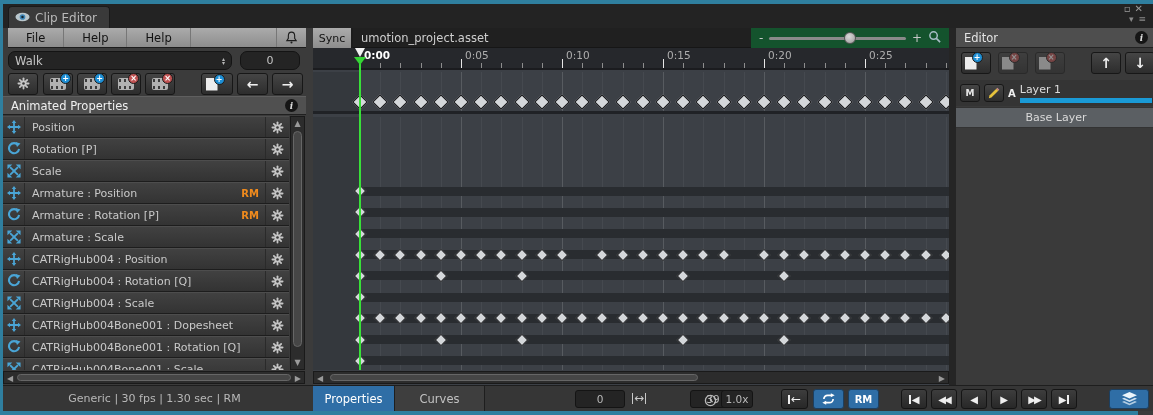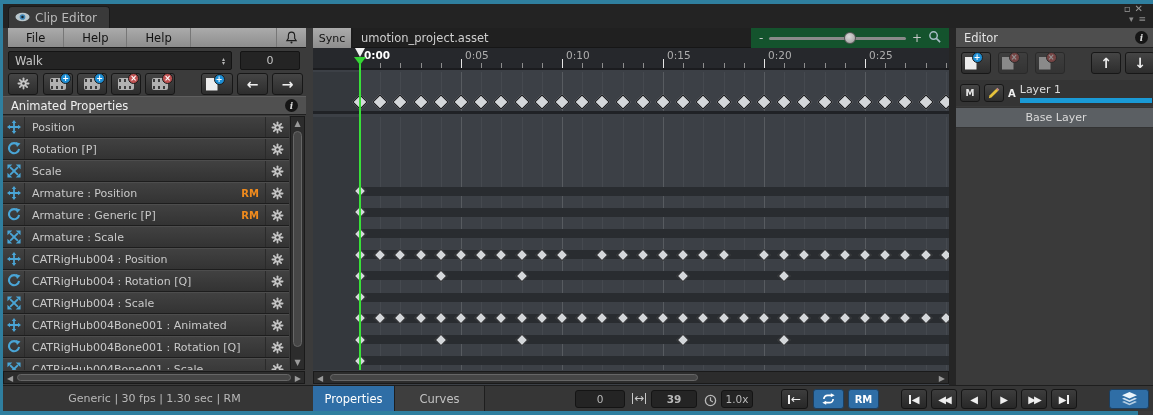--- a/index.html
+++ b/index.html
@@ -31,21 +31,21 @@
            display:flex;align-items:center;justify-content:center;border-right:2px solid #1c1c1c;}
   .filefield{width:398px;background:#202020;color:#cfcfcf;font-size:11.5px;display:flex;
              align-items:center;padding:0 8px;border-bottom:1px solid #161616;}
   .zoomcluster{flex:1;display:flex;align-items:center;gap:6px;padding:0 8px;color:#c6c6c6;font-size:12px;}
   .sl-track{flex:1;height:3px;background:#8a8a8a;border-radius:2px;position:relative;}
   .sl-thumb{position:absolute;top:-5px;left:55%;width:12px;height:12px;border-radius:50%;
             background:radial-gradient(circle at 40% 35%,#d8d8d8,#9a9a9a);border:1px solid #555;}
 
   
   .left{position:absolute;left:0;top:48px;width:303px;height:337px;background:#3b3b3b;}
-  .field{background:#242424;border:1px solid #141414;border-radius:2px;color:#c4c4c4;}
+  .field{background:#242424;border:1px solid #141414;border-radius:7px;color:#c4c4c4;}
   .clipsel{position:absolute;left:5px;top:3px;width:224px;height:19px;font-size:11.5px;
            display:flex;align-items:center;padding:0 6px;}
   .clipcaret{margin-left:auto;display:flex;flex-direction:column;line-height:4px;font-size:6px;color:#b5b5b5;}
   .numfield{position:absolute;left:237px;top:3px;width:60px;height:19px;font-size:11px;
             display:flex;align-items:center;justify-content:center;}
   .tbtn{position:absolute;top:25px;height:22px;background:linear-gradient(#454545,#2d2d2d);
         border:1px solid #171717;border-radius:3px;display:flex;align-items:center;
         justify-content:center;color:#e3e3e3;}
   .arrowbtn{font-size:14px;font-weight:bold;color:#f0f0f0;}
   .propheader{position:absolute;left:0;top:48px;width:303px;height:19px;background:#505050;
@@ -348,21 +348,21 @@
             </svg>
           </span>
         </div>
         <div class="prow">
           <span class="iconcell">
             <svg viewBox="0 0 16 16" width="14" height="14">
               <path fill="none" stroke="#4aa5d6" stroke-width="2.4" d="M12.6 3.4A5.8 5.8 0 1 0 13.8 8"></path>
               <path fill="#4aa5d6" d="M9.8 0l5.6 1.6-4 4z"></path>
             </svg>
           </span>
-          <span class="plabel">Armature : Generic [P]</span>
+          <span class="plabel">Armature : Rotation [P]</span>
           <span class="rmbadge">RM</span>
           <span class="gearcell">
             <svg viewBox="0 0 16 16" width="13" height="13">
               <g fill="#c6c6c6">
                 <circle cx="8" cy="8" r="3.6"></circle>
                 <rect x="6.9" y="0.6" width="2.2" height="14.8" rx="1" transform="rotate(0 8 8)"></rect>
                 <rect x="6.9" y="0.6" width="2.2" height="14.8" rx="1" transform="rotate(45 8 8)"></rect>
                 <rect x="6.9" y="0.6" width="2.2" height="14.8" rx="1" transform="rotate(90 8 8)"></rect>
                 <rect x="6.9" y="0.6" width="2.2" height="14.8" rx="1" transform="rotate(135 8 8)"></rect>
               </g>
@@ -468,21 +468,21 @@
               <circle cx="8" cy="8" r="1.6" fill="#383838"></circle>
             </svg>
           </span>
         </div>
         <div class="prow">
           <span class="iconcell">
             <svg viewBox="0 0 16 16" width="14" height="14">
               <path fill="#4aa5d6" d="M8 0L10.6 3.4H9V6.9H12.6V5.4L16 8L12.6 10.6V9.1H9V12.6H10.6L8 16L5.4 12.6H7V9.1H3.4V10.6L0 8L3.4 5.4V6.9H7V3.4H5.4Z"></path>
             </svg>
           </span>
-          <span class="plabel">CATRigHub004Bone001 : Animated</span>
+          <span class="plabel">CATRigHub004Bone001 : Dopesheet</span>
           <span class="gearcell">
             <svg viewBox="0 0 16 16" width="13" height="13">
               <g fill="#c6c6c6">
                 <circle cx="8" cy="8" r="3.6"></circle>
                 <rect x="6.9" y="0.6" width="2.2" height="14.8" rx="1" transform="rotate(0 8 8)"></rect>
                 <rect x="6.9" y="0.6" width="2.2" height="14.8" rx="1" transform="rotate(45 8 8)"></rect>
                 <rect x="6.9" y="0.6" width="2.2" height="14.8" rx="1" transform="rotate(90 8 8)"></rect>
                 <rect x="6.9" y="0.6" width="2.2" height="14.8" rx="1" transform="rotate(135 8 8)"></rect>
               </g>
               <circle cx="8" cy="8" r="1.6" fill="#383838"></circle>
@@ -813,21 +813,21 @@
     <div class="baserow">Base Layer</div>
   </div>
 
   <div class="footer">
     <div class="status">Generic | 30 fps | 1.30 sec | RM</div>
     <div class="ftab active" style="left:310px;width:82px;">Properties</div>
     <div class="ftab idle" style="left:392px;width:90px;">Curves</div>
 
     <div class="ffield" style="left:572px;width:50px;">0</div>
     <span class="lenicon" style="left:629px;">↔</span>
-    <div class="ffield" style="left:648px;width:46px;font-weight:bold;">39</div>
+    <div class="ffield" style="left:687px;width:46px;">39</div>
     <span style="position:absolute;left:701px;top:6px;"><svg viewBox="0 0 14 14" width="13" height="13">
           <circle cx="7" cy="7" r="5.5" fill="none" stroke="#b9b9b9" stroke-width="1.4"></circle>
           <path d="M7 3.5V7l2.5 1.5" fill="none" stroke="#b9b9b9" stroke-width="1.3"></path>
         </svg></span>
     <div class="ffield" style="left:718px;width:32px;">1.0x</div>
 
     <div class="fbtn" style="left:778px;width:27px;">
         <span class="mbarL"></span>
         <span style="font-size:12px;">←</span>
       </div>

